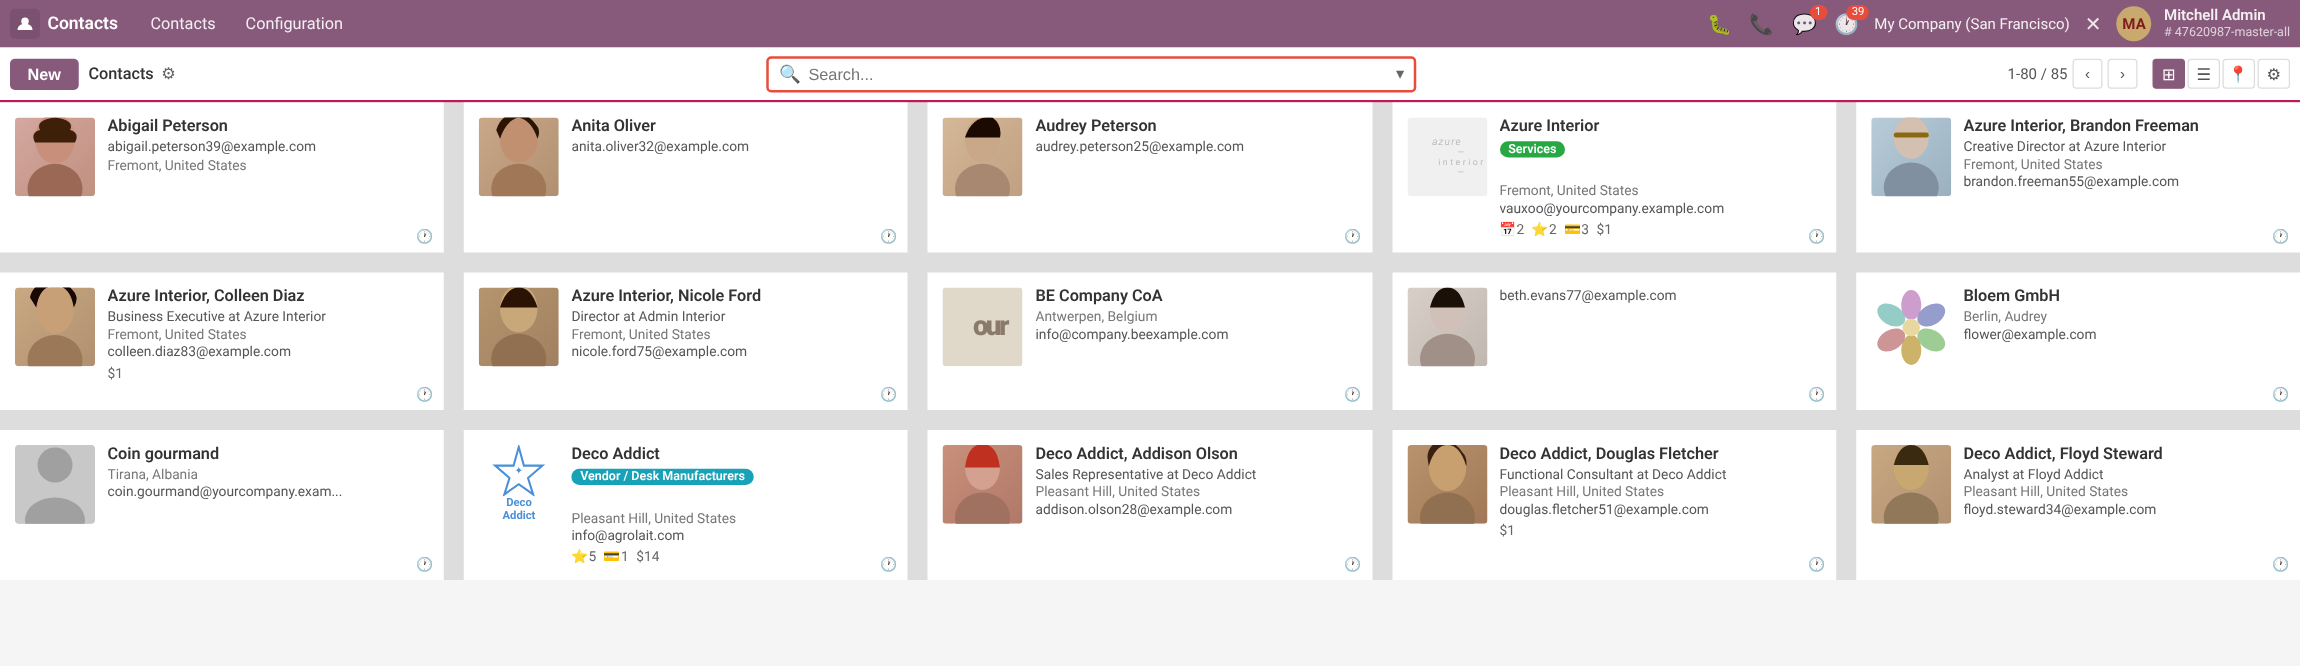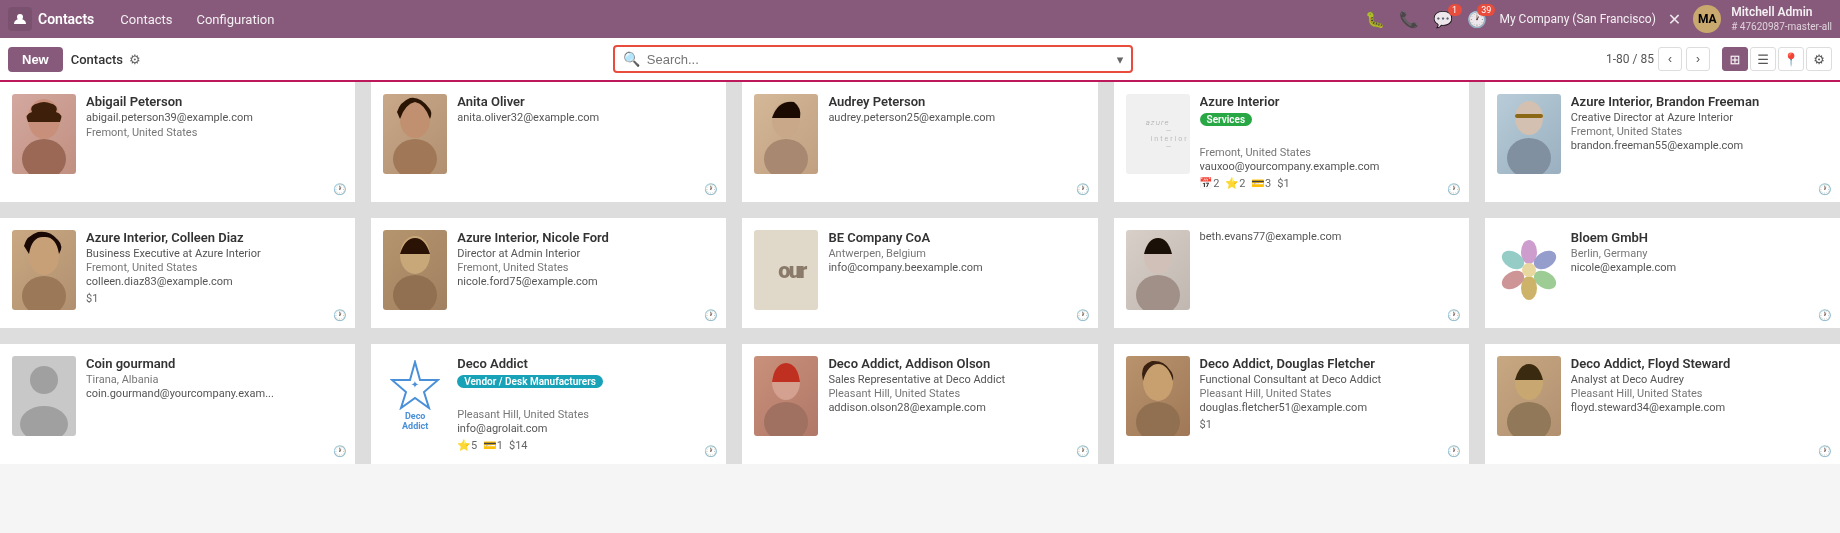--- a/index.html
+++ b/index.html
@@ -63,21 +63,21 @@
     }
     .company-name {
       color: rgba(255,255,255,0.9);
       font-size: 12px;
     }
     .user-avatar {
       width: 28px; height: 28px;
       border-radius: 50%;
       background: #c9a96e;
       display: flex; align-items: center; justify-content: center;
-      font-size: 12px; color: #000000; font-weight: bold;
+      font-size: 12px; color: #7f1d1d; font-weight: bold;
       overflow: hidden;
     }
     .user-info { font-size: 11px; color: rgba(255,255,255,0.9); line-height: 1.3; }
     .user-info .username { font-weight: 600; font-size: 12px; }
     .user-info .user-id { font-size: 10px; opacity: 0.8; }
 
     
     .action-bar {
       background: #fff;
       border-bottom: 2px solid #be185d;
@@ -185,21 +185,21 @@
       background: white;
       padding: 12px;
       display: flex;
       flex-direction: row;
       gap: 10px;
       position: relative;
       min-height: 110px;
     }
     .card-avatar {
       width: 64px;
-      height: 80px;
+      height: 63px;
       flex-shrink: 0;
       border-radius: 3px;
       overflow: hidden;
       background: #e8e8e8;
       display: flex; align-items: center; justify-content: center;
     }
     .card-info { flex: 1; overflow: hidden; }
     .card-name { font-weight: 600; font-size: 13px; color: #333; margin-bottom: 2px; }
     .card-subtitle { font-size: 11px; color: #555; margin-bottom: 1px; }
     .card-email { font-size: 11px; color: #555; margin-bottom: 2px; }
@@ -531,22 +531,22 @@
           <ellipse cx="44" cy="40" rx="8" ry="12" fill="#84c07b" opacity="0.8" transform="rotate(120 44 40)"></ellipse>
           <ellipse cx="28" cy="48" rx="8" ry="12" fill="#c0a044" opacity="0.8" transform="rotate(180 28 48)"></ellipse>
           <ellipse cx="12" cy="40" rx="8" ry="12" fill="#c07b7b" opacity="0.8" transform="rotate(240 12 40)"></ellipse>
           <ellipse cx="12" cy="20" rx="8" ry="12" fill="#7bc0b8" opacity="0.8" transform="rotate(300 12 20)"></ellipse>
           <circle cx="28" cy="30" r="7" fill="#e8d8a0"></circle>
         </svg>
       </div>
     </div>
     <div class="card-info">
       <div class="card-name">Bloem GmbH</div>
-      <div class="card-location">Berlin, Germany</div>
-      <div class="card-email">nicole@example.com</div>
+      <div class="card-location">Berlin, Audrey</div>
+      <div class="card-email">flower@example.com</div>
     </div>
     <div class="card-bottom">
       <span class="clock-icon">🕐</span>
     </div>
   </div>
 
   <div class="contact-card">
     <div class="card-avatar">
       <div class="person-silhouette">
         <svg width="60" height="80" viewBox="0 0 60 80">
@@ -642,21 +642,21 @@
       <div style="width:100%;height:100%;background:linear-gradient(135deg,#c8a882,#b09070);display:flex;align-items:center;justify-content:center;">
         <svg width="60" height="80" viewBox="0 0 60 80">
           <ellipse cx="30" cy="26" rx="14" ry="18" fill="#c8a870"></ellipse>
           <ellipse cx="30" cy="66" rx="22" ry="20" fill="#907858"></ellipse>
           <path d="M16 24 Q20 8 30 8 Q40 8 44 24" fill="#3a2a10"></path>
         </svg>
       </div>
     </div>
     <div class="card-info">
       <div class="card-name">Deco Addict, Floyd Steward</div>
-      <div class="card-subtitle">Analyst at Deco Audrey</div>
+      <div class="card-subtitle">Analyst at Floyd Addict</div>
       <div class="card-location">Pleasant Hill, United States</div>
       <div class="card-email">floyd.steward34@example.com</div>
     </div>
     <div class="card-bottom">
       <span class="clock-icon">🕐</span>
     </div>
   </div>
 
 </div>
 

